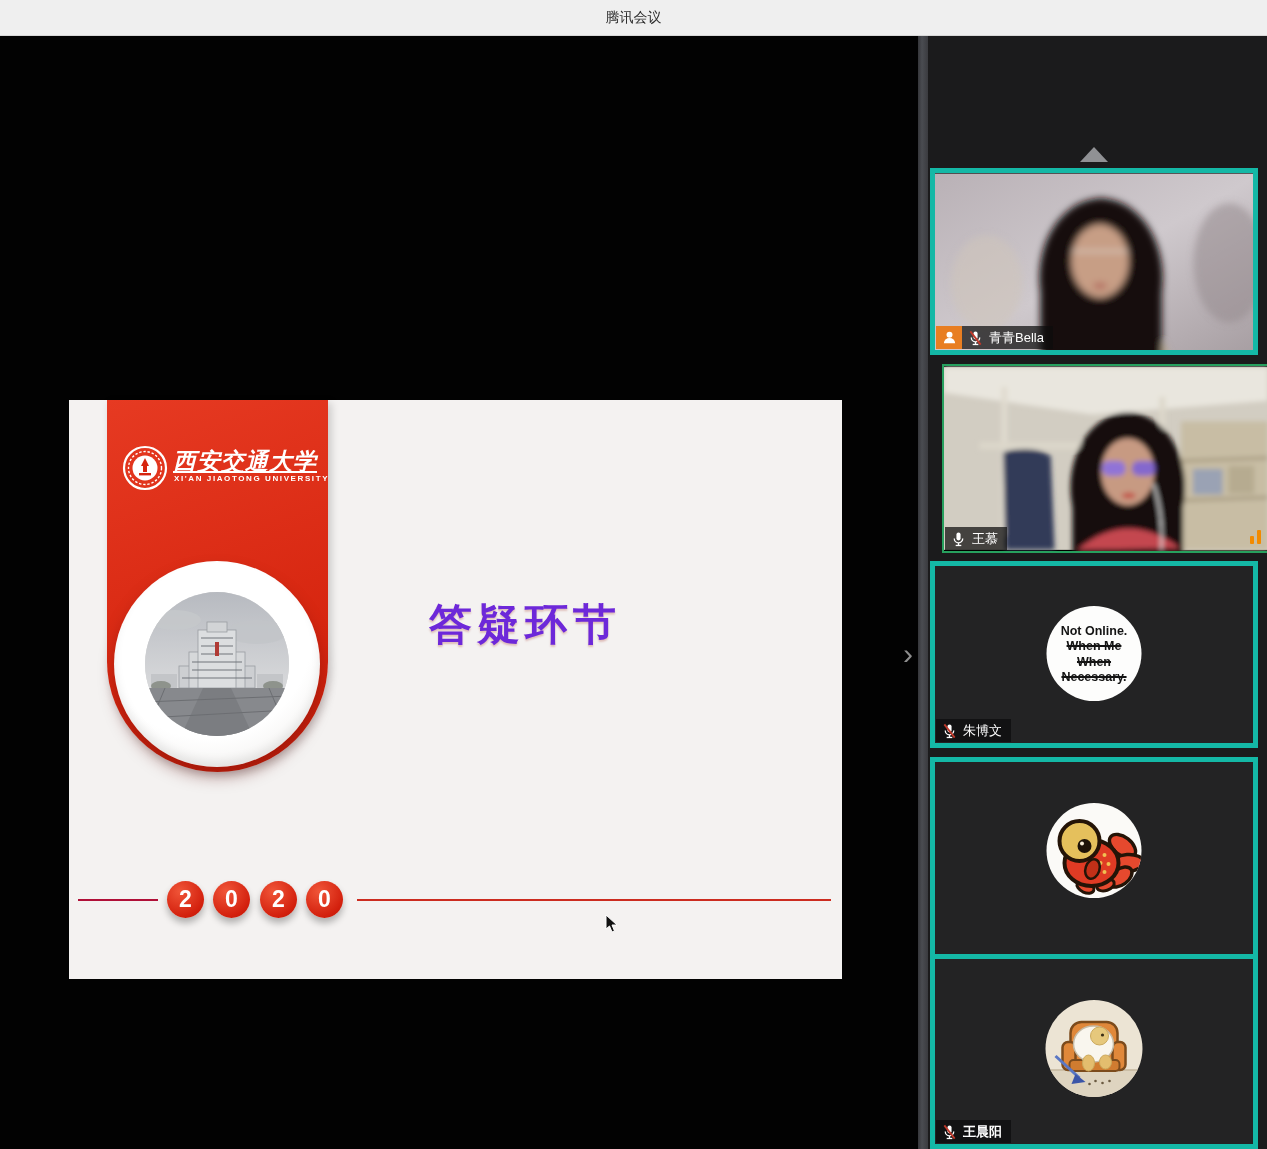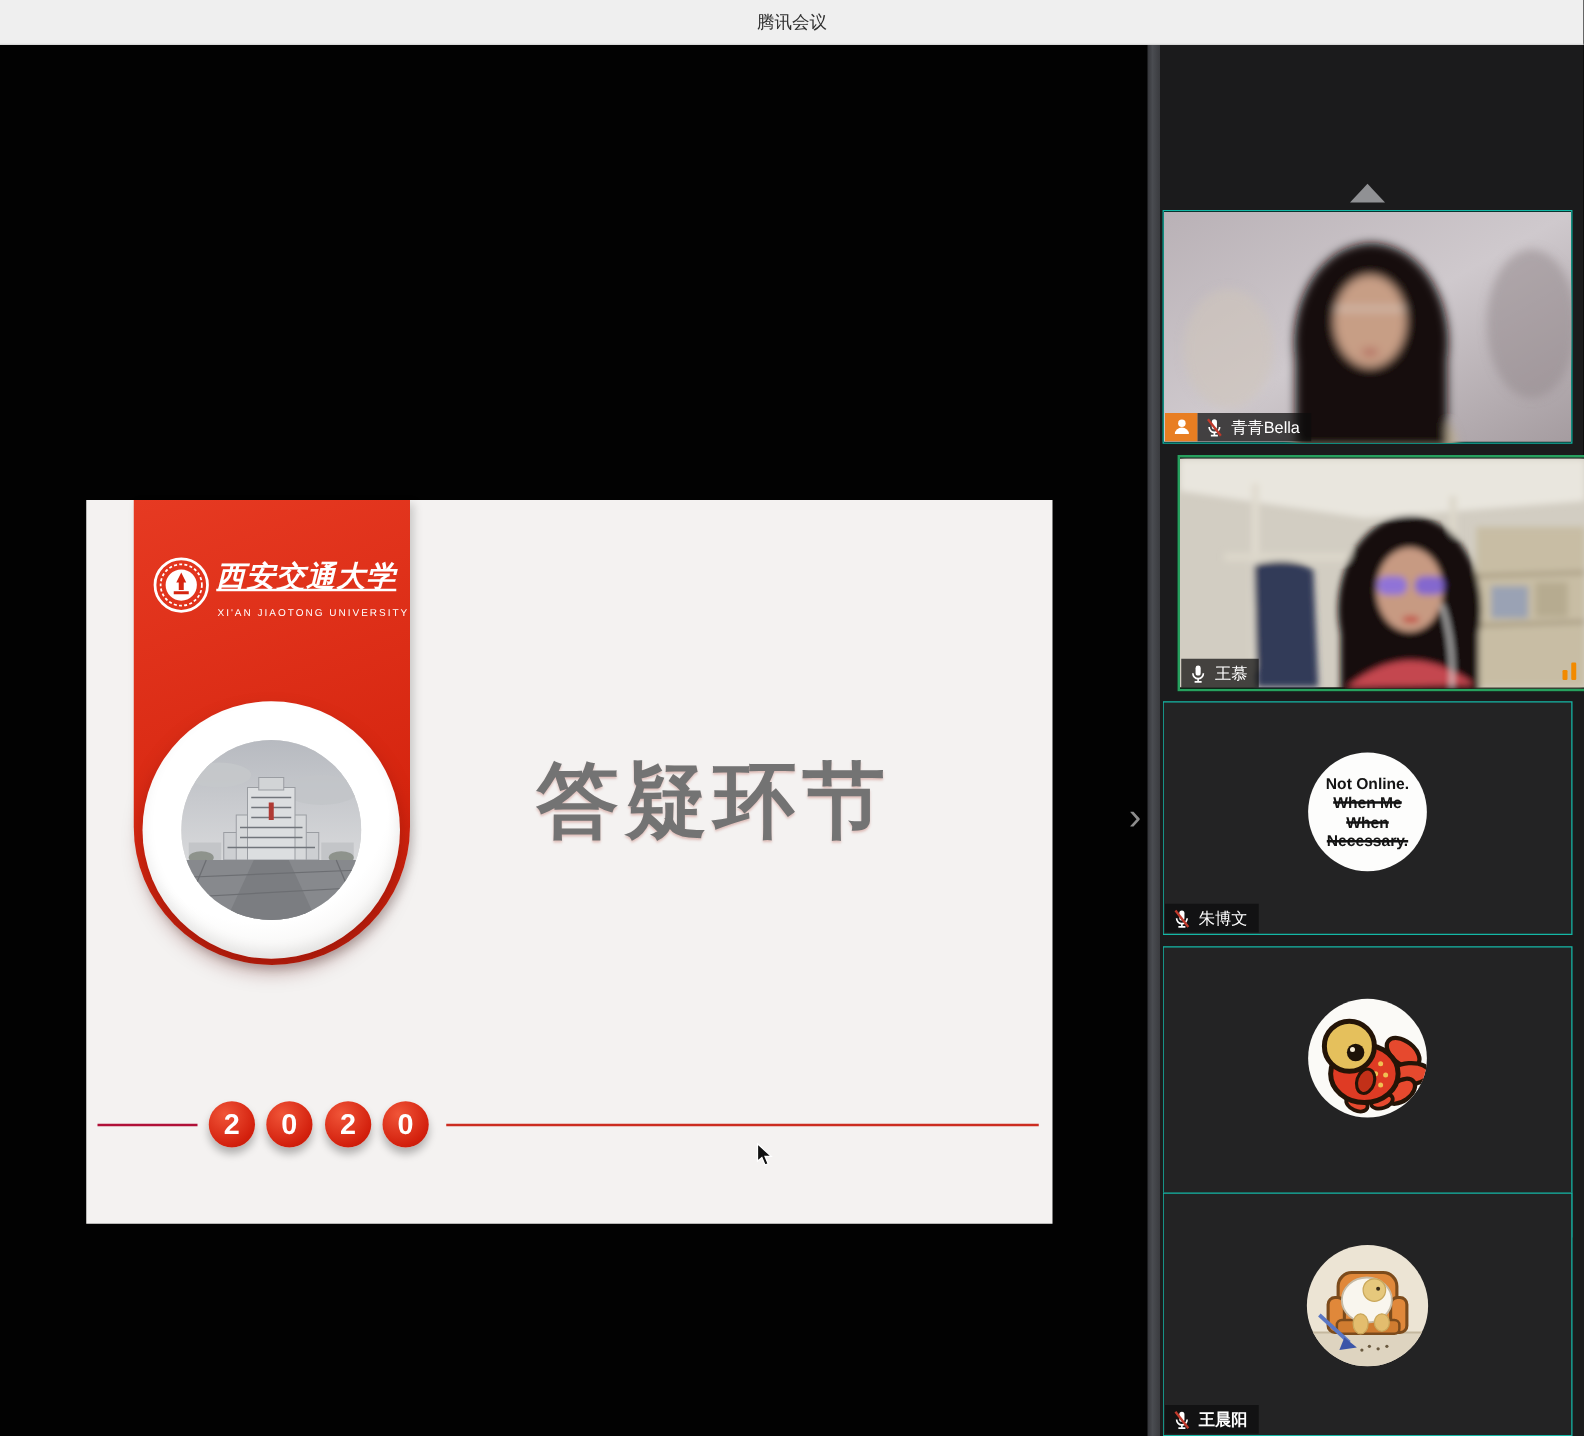--- a/index.html
+++ b/index.html
@@ -19,47 +19,47 @@
     font-size:30px;line-height:34px;text-align:center;cursor:pointer;}
 
   
   .slide{position:absolute;left:69px;top:364px;width:773px;height:579px;background:#f4f2f1;}
   .ribbon{position:absolute;left:38px;top:0;width:221px;height:372px;
     background:linear-gradient(160deg,#e63a22 0%,#d6250f 70%,#c51f0c 100%);
     border-radius:0 0 111px 111px;box-shadow:3px 3px 8px rgba(0,0,0,0.18);}
   .seal{position:absolute;left:14px;top:44px;width:48px;height:48px;}
   .univ-cn{position:absolute;left:66px;top:46px;width:150px;font-size:23px;font-weight:bold;
     font-style:italic;color:#fff;letter-spacing:1px;white-space:nowrap;text-decoration:underline;}
-  .univ-en{position:absolute;left:67px;top:86px;font-size:8px;color:#fff;letter-spacing:1.6px;
-    white-space:nowrap;font-weight:normal;}
+  .univ-en{position:absolute;left:67px;top:74px;font-size:8px;color:#fff;letter-spacing:1.6px;
+    white-space:nowrap;font-weight:bold;}
   .emblem-ring{position:absolute;left:7px;top:161px;width:206px;height:206px;border-radius:50%;
     background:radial-gradient(circle at 45% 35%,#ffffff 60%,#e9e7e4 100%);
     box-shadow:0 10px 16px rgba(90,10,5,0.35), inset 0 -6px 10px rgba(0,0,0,0.08);}
   .emblem-photo{position:absolute;left:31px;top:31px;width:144px;height:144px;border-radius:50%;
     overflow:hidden;box-shadow:inset 0 0 8px rgba(0,0,0,0.35);}
-  .slide-title{position:absolute;left:360px;top:196px;font-size:66px;font-weight:900;
-    color:#737373;letter-spacing:5px;white-space:nowrap;
+  .slide-title{position:absolute;left:360px;top:196px;font-size:43px;font-weight:900;
+    color:#6d28d9;letter-spacing:5px;white-space:nowrap;
     text-shadow:0 2px 2px rgba(160,30,15,0.25);}
   .year-line{position:absolute;height:2px;}
   .year-line.left{left:9px;top:499px;width:80px;background:#b01038;}
   .year-line.right{left:288px;top:499px;width:474px;background:#cc2c20;}
   .year-ball{position:absolute;top:481px;width:37px;height:37px;border-radius:50%;
     background:radial-gradient(circle at 35% 28%,#f05538,#d3200d 70%,#b81505);
     box-shadow:0 5px 7px rgba(0,0,0,0.28);color:#fff;font-size:23px;font-weight:bold;
     display:flex;align-items:center;justify-content:center;}
 
   
   .cursor{position:absolute;left:605px;top:878px;width:14px;height:20px;}
 
   
   .sidebar{position:absolute;left:928px;top:36px;width:339px;height:1113px;background:#1b1b1c;}
   .scroll-up{position:absolute;left:1080px;top:147px;width:0;height:0;cursor:pointer;
     border-left:14px solid transparent;border-right:14px solid transparent;
     border-bottom:15px solid #909194;}
-  .tile{position:absolute;left:930px;width:328px;background:#000;border:1px solid #14b8a6;
+  .tile{position:absolute;left:930px;width:328px;background:#000;border:5px solid #14b8a6;
     overflow:hidden;}
   .tile.avatar-tile{background:#232324;}
   .tile.active{border:2px solid #27a05e;margin-left:12px;}
   .tile video, .tile svg.feed{display:block;}
   .avatar-circle{position:absolute;left:50%;transform:translateX(-50%);border-radius:50%;
     overflow:hidden;}
   .name-badge{position:absolute;left:1px;bottom:1px;height:23px;display:flex;align-items:center;
     gap:6px;padding:0 9px 0 6px;background:rgba(12,12,12,0.72);}
   .name-badge span{color:#fff;font-size:13px;white-space:nowrap;}
   .host-badge{position:absolute;left:1px;bottom:1px;width:26px;height:23px;background:#e87e22;

